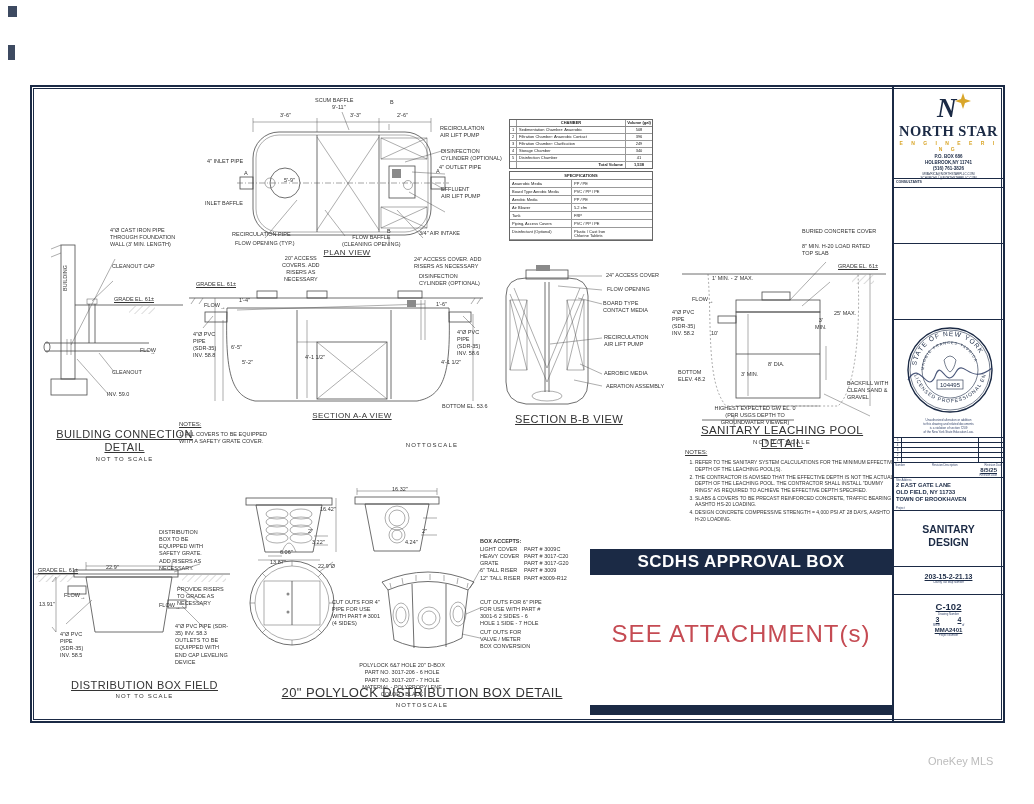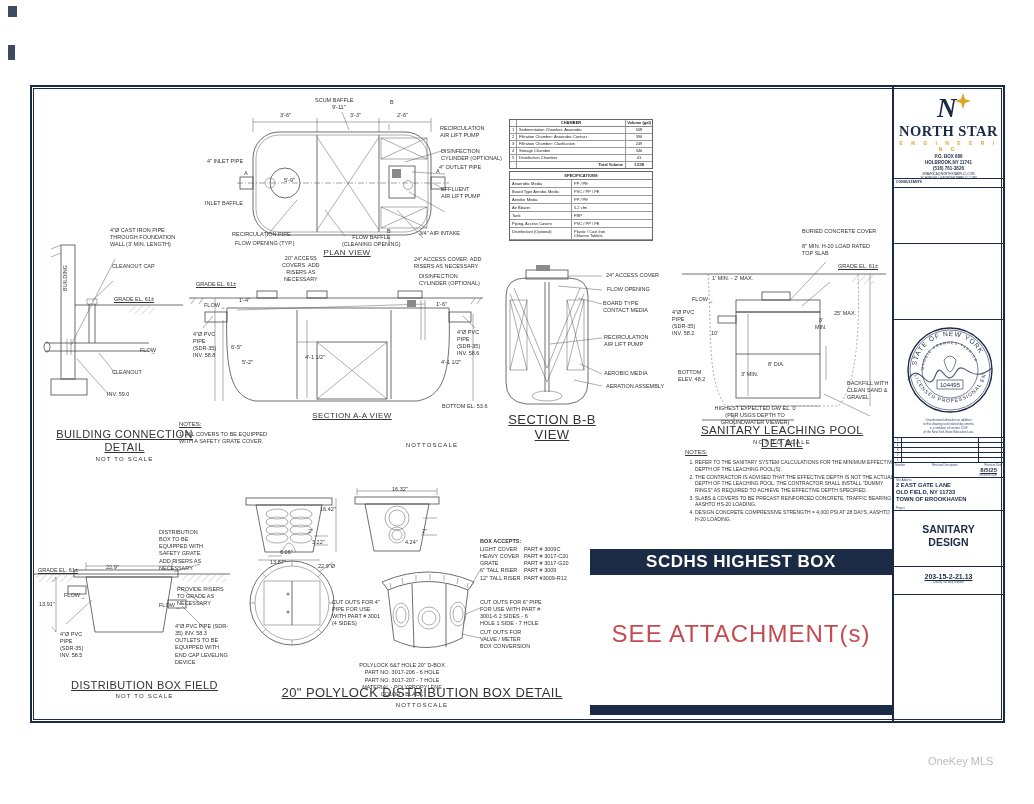--- a/index.html
+++ b/index.html
@@ -354,21 +354,21 @@
     <line class="lnt" x1="84" y1="116" x2="112" y2="122"></line>
   </svg>
   <span class="lbl" style="left:574px;top:185px">24" ACCESS COVER</span>
   <span class="lbl" style="left:575px;top:199px">FLOW OPENING</span>
   <span class="lbl" style="left:571px;top:213px">BOARD TYPE
 CONTACT MEDIA</span>
   <span class="lbl" style="left:572px;top:247px">RECIRCULATION
 AIR LIFT PUMP</span>
   <span class="lbl" style="left:572px;top:283px">AEROBIC MEDIA</span>
   <span class="lbl" style="left:574px;top:296px">AERATION ASSEMBLY</span>
-  <span class="dt" style="left:460px;top:326px;width:120px;font-size:13px">SECTION B-B VIEW</span>
+  <span class="dt" style="left:477px;top:326px;width:120px;font-size:11px">SECTION B-B VIEW</span>
 
   <svg class="dw" style="left:642px;top:167px" width="220" height="178" viewBox="0 0 220 178">
     <line class="ln" x1="8" y1="20" x2="212" y2="20" stroke-width="1.1"></line>
     <rect x="178" y="21" width="22" height="9" fill="url(#p-hatch)" stroke="none"></rect>
     <rect class="ln" x="88" y="38" width="28" height="8"></rect>
     <rect class="ln" x="62" y="46" width="84" height="12"></rect>
     <rect class="ln" x="62" y="58" width="84" height="86" fill="url(#p-blocks)"></rect>
     <line class="ln" x1="62" y1="100" x2="146" y2="100"></line>
     <rect class="ln" x="44" y="62" width="18" height="7"></rect>
     <path class="lnt" d="M34,20 C38,70 32,128 52,152 L164,152 C184,134 186,62 184,20" stroke-dasharray="2 2"></path>
@@ -584,21 +584,21 @@
   <span class="lbl" style="left:448px;top:542px">CUT OUTS FOR
 VALVE / METER
 BOX CONVERSION</span>
   <div class="lbl c" style="left:290px;top:561px;width:160px">
     
   <div>POLYLOCK 6&amp;7 HOLE 20" D-BOX</div><div>PART NO. 3017-206 - 6 HOLE</div><div>PART NO. 3017-207 - 7 HOLE</div><div>MATERIAL - POLYPROPYLENE</div><div>COLOR - BLACK</div></div>
   <span class="dt" style="left:220px;top:599px;width:340px;font-size:13px">20" POLYLOCK DISTRIBUTION BOX DETAIL</span>
   <span class="sub" style="left:220px;top:615px;width:340px">NOTTOSCALE</span>
 
   <div class="appr">
-    <div class="hdr">SCDHS HIGHEST BOX</div>
+    <div class="hdr">SCDHS APPROVAL BOX</div>
     <div class="body">
       <span class="att">SEE ATTACHMENT(s)</span>
     </div>
   </div>
 
   <div class="tb">
     <div class="tbc" style="height:92px;padding-top:4px">
       <svg width="60" height="28" viewBox="0 0 60 28">
         <text x="18" y="26" font-family="'Liberation Serif',serif" font-size="27" font-weight="bold" font-style="italic" fill="var(--navy,#1b2a45)">N</text>
         <path d="M44,2 L46,8 L52,10 L46,12 L44,18 L42,12 L36,10 L42,8 Z" fill="var(--gold,#d9a62a)"></path>
@@ -680,17 +680,31 @@
       <span class="lblu" style="text-align:left;padding-left:2px">Project</span>
     </div>
     <div style="height:56px">
       <div class="projtitle">SANITARY
 DESIGN</div>
     </div>
     <div style="height:28px">
       <div class="taxmap">203-15-2-21.13</div>
       <span class="lblu">County Tax Map Number</span>
     </div>
+    <div style="flex:1;border-bottom:none">
+      <div class="dwgno">C-102</div>
+      <span class="lblu">Drawing Number</span>
+      <div class="sheetnums">
+        <span>3</span>
+        <span>4</span>
+      </div>
+      <div style="display:flex;justify-content:center;gap:22px">
+        <span class="lblu" style="display:inline">Sheet</span>
+        <span class="lblu" style="display:inline">of</span>
+      </div>
+      <div class="projno">MMA2401</div>
+      <span class="lblu">Project Number</span>
+    </div>
 
   </div>
 </div>
 
 <div class="watermark">OneKey MLS</div>
 
 </body></html>

